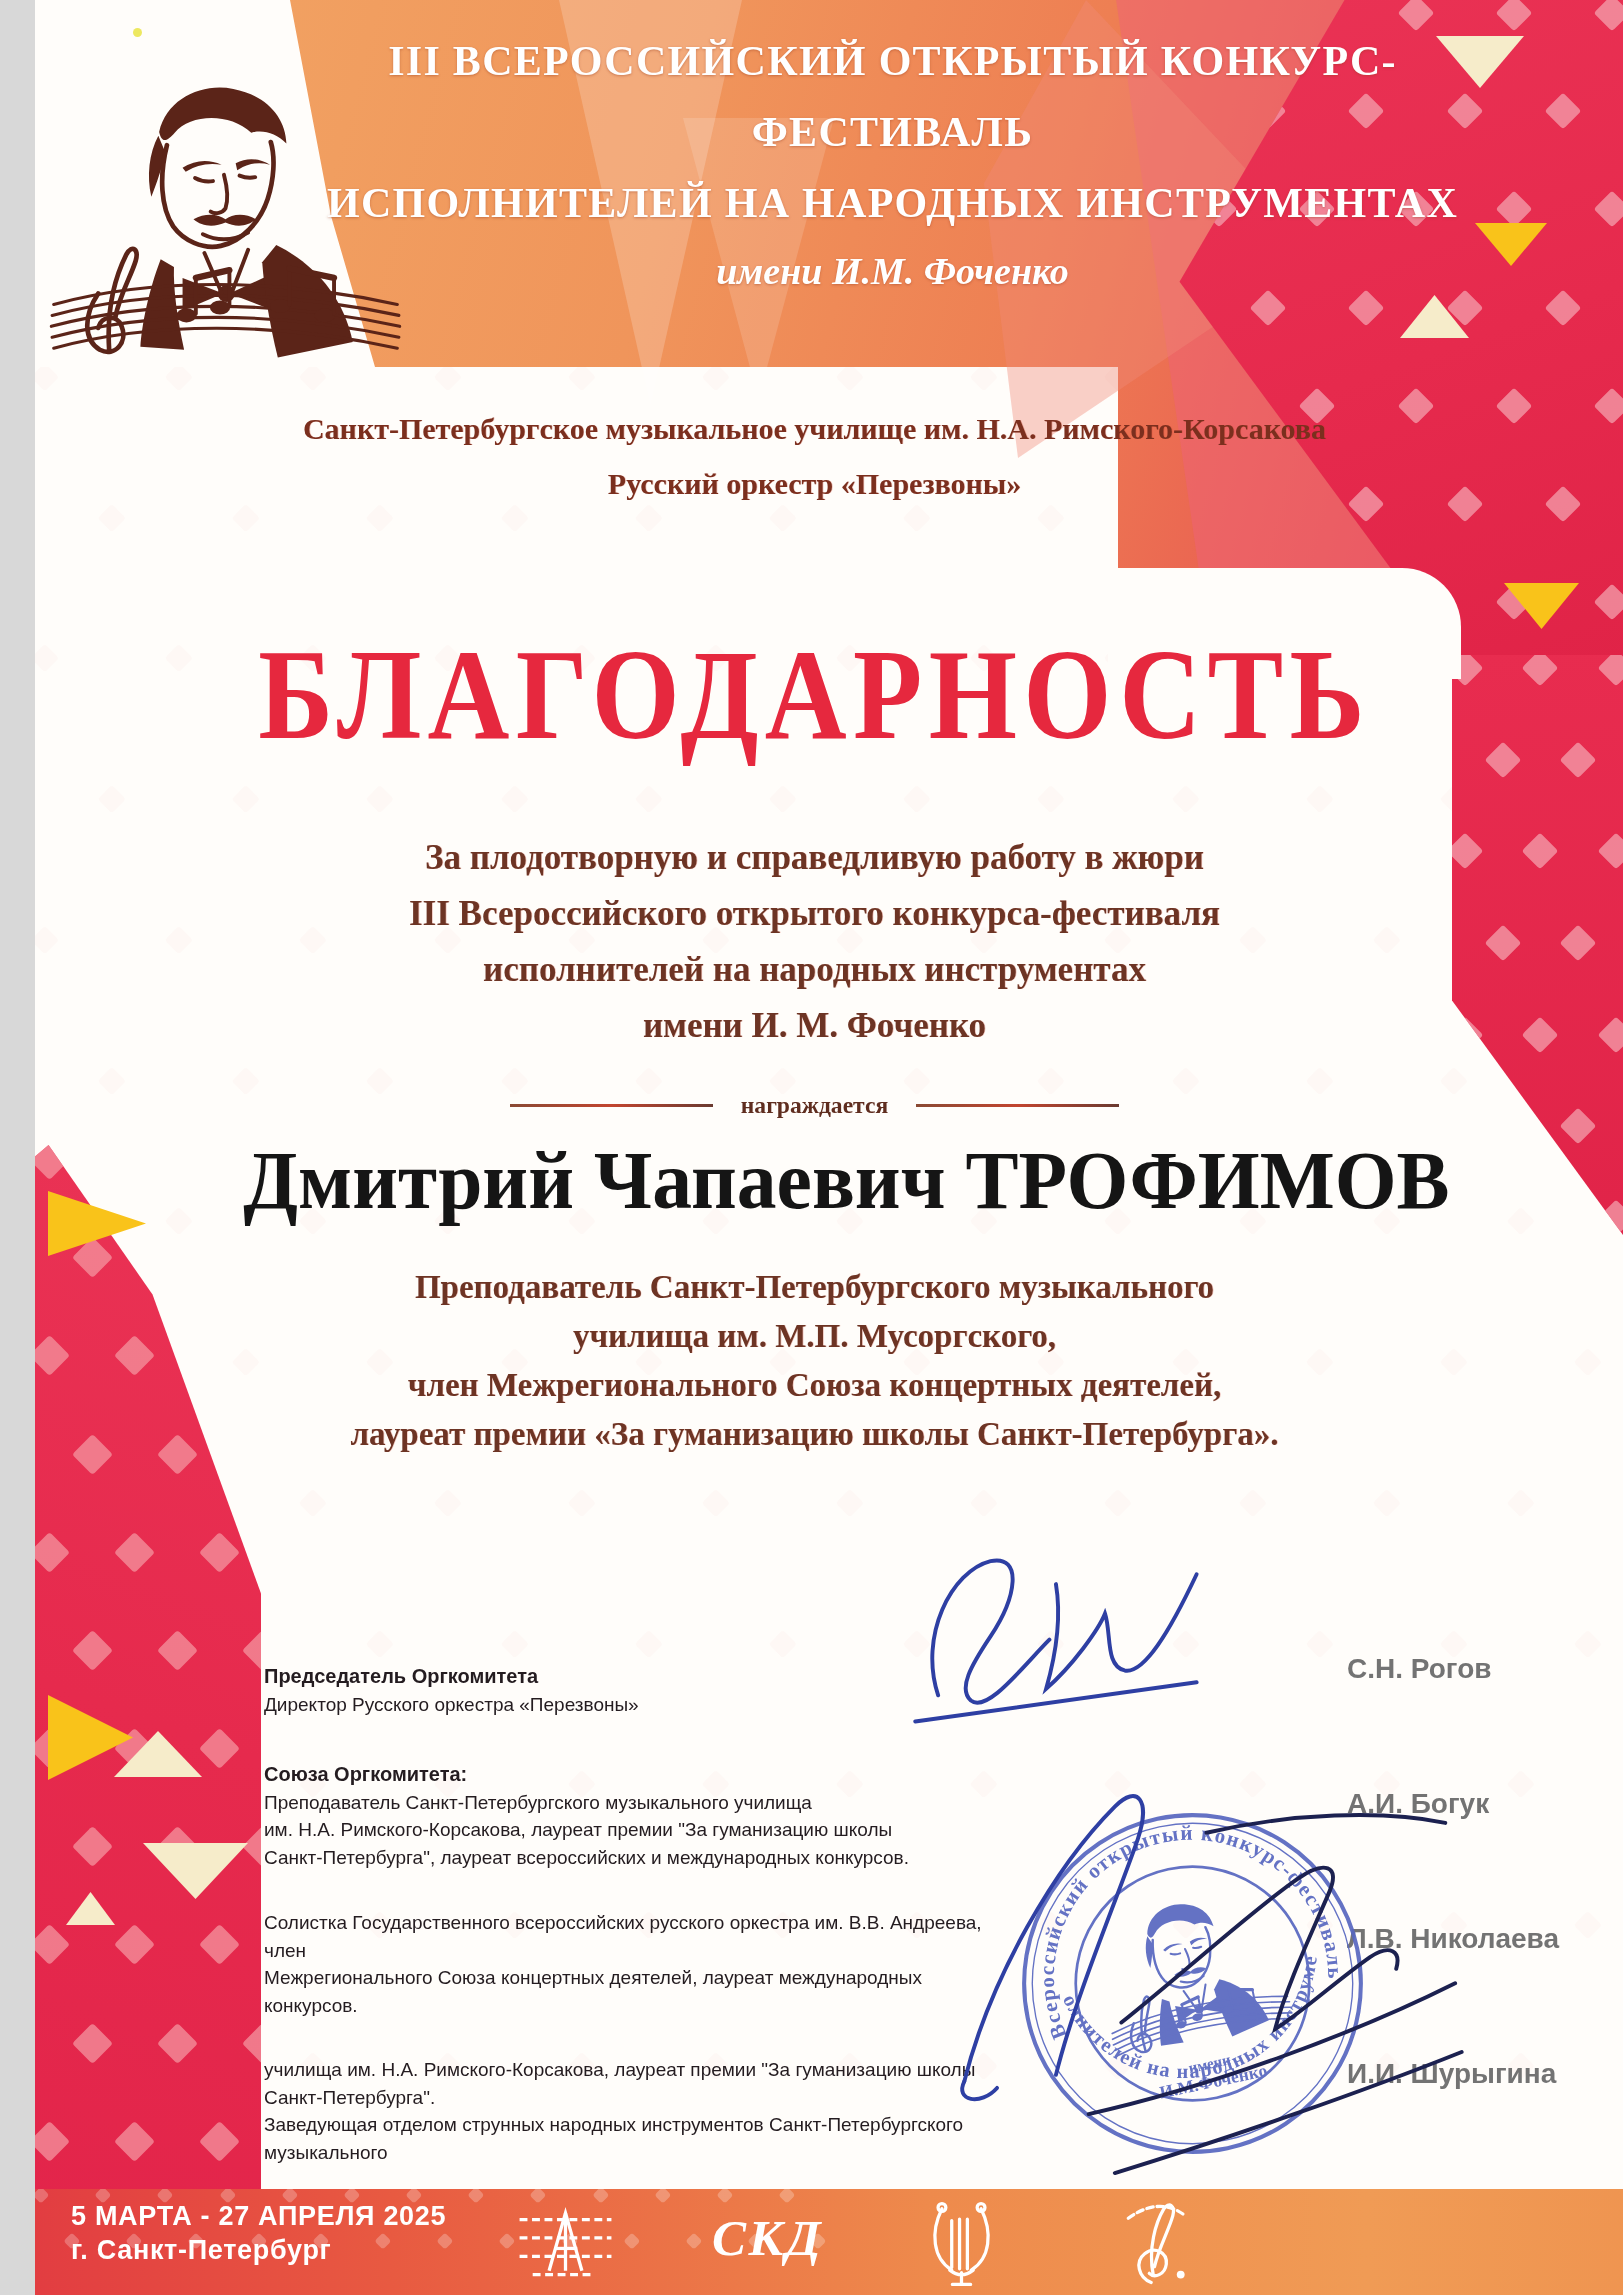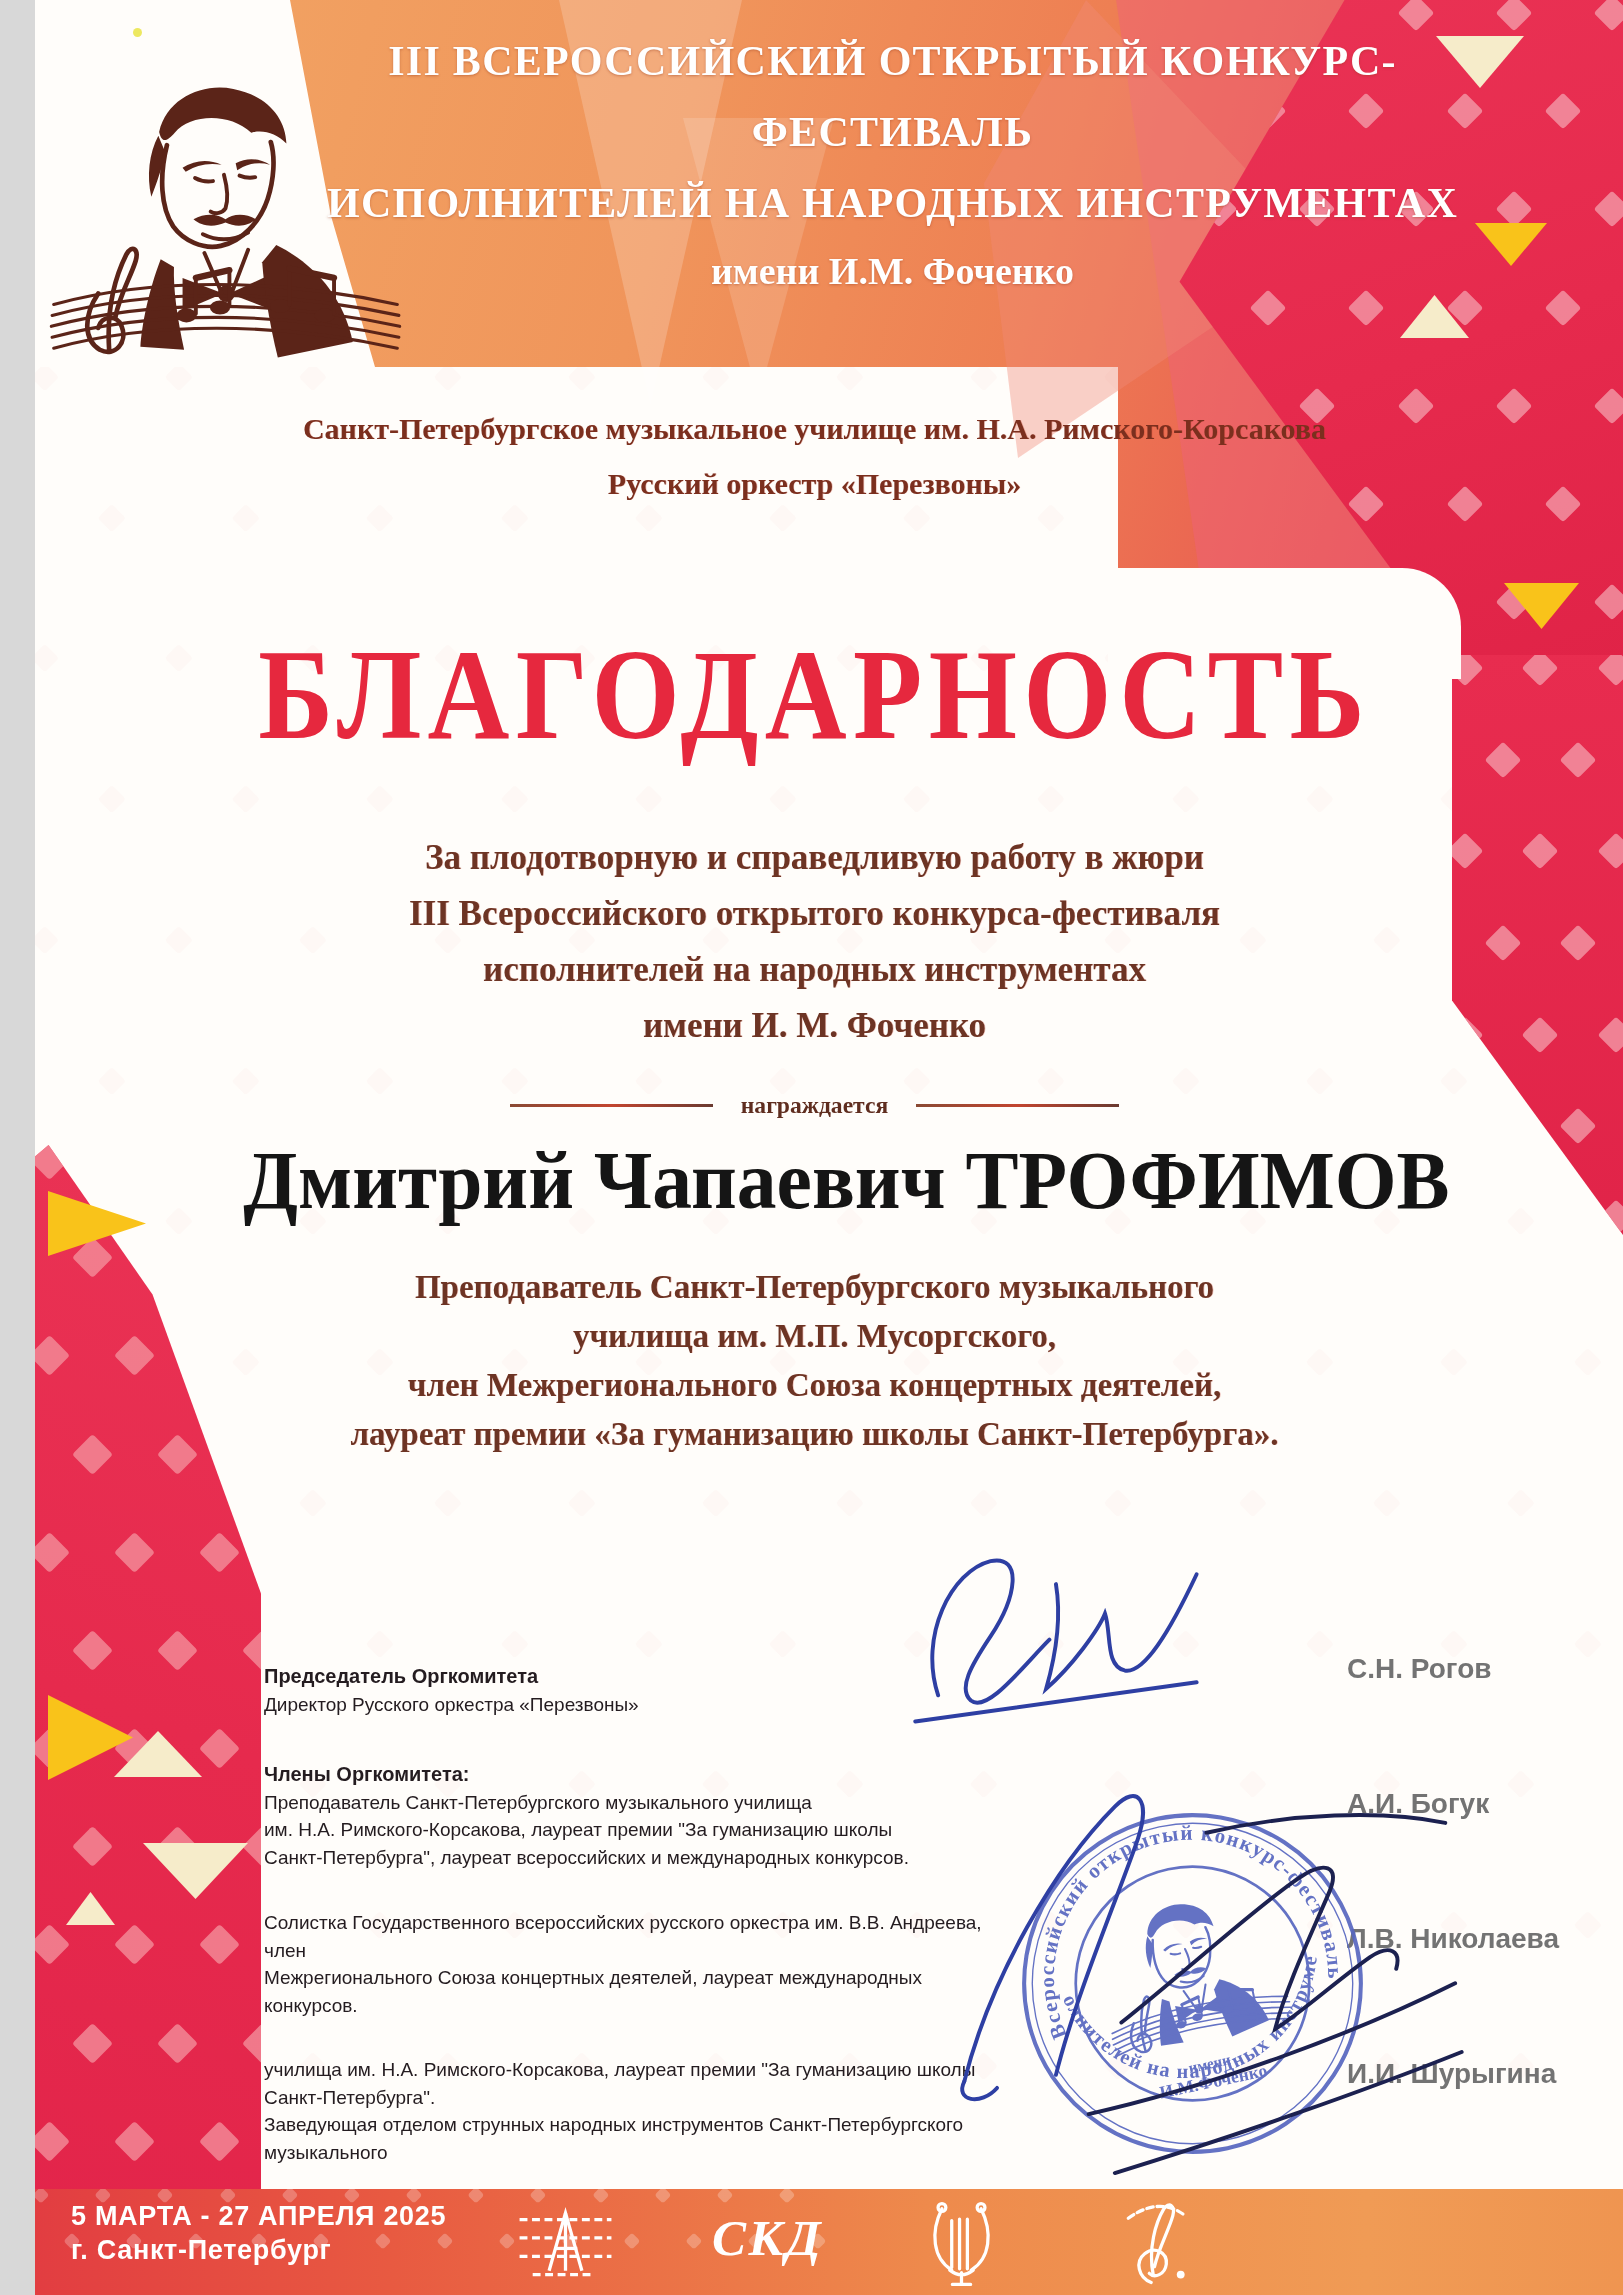--- a/index.html
+++ b/index.html
@@ -36,21 +36,21 @@
   .whitet{background:#ffffff;}
   .faint{left:0;top:367px;width:1623px;height:1820px;z-index:0;}
   
   .bar{left:0;top:2189px;width:1623px;height:106px;z-index:6;
     background:linear-gradient(90deg,#e23d41 0%,#e85a41 22%,#ee8a4c 55%,#f09b55 82%,#ef9450 100%);}
   
   .hdr-text{left:275px;top:26px;width:1165px;text-align:center;color:#ffffff;z-index:4;
     font-weight:bold;text-shadow:0 1.3px 2.6px rgba(150,60,30,.45);}
   .hdr-line1{font-size:42px;letter-spacing:1.3px;line-height:71px;}
   .hdr-line2{font-size:42px;letter-spacing:1.3px;line-height:71px;}
-  .hdr-line3{font-size:38px;line-height:65px;}
+  .hdr-line3{font-size:38px;line-height:65px;font-style:italic;}
   .brown{color:#7b2f1e;}
   .support{left:92px;top:401px;width:1375px;text-align:center;z-index:4;
     font-weight:bold;font-size:30px;line-height:55px;text-shadow:0.7px 0 0 rgba(200,60,40,.30);}
   .big-title{left:92px;top:628px;width:1375px;text-align:center;z-index:4;color:#e6283e;
     font-weight:bold;font-size:117px;letter-spacing:6.5px;transform:scale(.97,1.1);}
   .reason{left:92px;top:830px;width:1375px;text-align:center;z-index:4;color:#6d3424;
     font-weight:bold;font-size:35px;line-height:56px;text-shadow:0.7px 0 0 rgba(200,60,40,.30);}
   .awarded{left:92px;top:1092px;width:1375px;z-index:4;color:#5f2d1f;
     display:flex;align-items:center;justify-content:center;gap:27.5px;font-size:23.6px;font-weight:bold;}
   .awarded .rule{width:203px;height:3.3px;background:linear-gradient(90deg,#8a4a34,#c2452f,#6a3a30);}
@@ -432,21 +432,21 @@
     <div>Преподаватель Санкт-Петербургского музыкального</div>
     <div>училища им. М.П. Мусоргского,</div>
     <div>член Межрегионального Союза концертных деятелей,</div>
     <div>лауреат премии «За гуманизацию школы Санкт-Петербурга».</div>
   </div>
 
   <div class="abs sans sig-col">
     <b>Председатель Оргкомитета</b><br>
     <span>Директор Русского оркестра «Перезвоны»</span>
     <div class="blockgap1"></div>
-    <b>Члены Оргкомитета:</b>
+    <b>Союза Оргкомитета:</b>
     <div>Преподаватель Санкт-Петербургского музыкального училища</div>
     <div>им. Н.А. Римского-Корсакова, лауреат премии "За гуманизацию школы</div>
     <div>Санкт-Петербурга", лауреат всероссийских и международных конкурсов.</div>
     <div class="blockgap2"></div>
     <div>Солистка Государственного всероссийских русского оркестра им. В.В. Андреева, член</div>
     <div>Межрегионального Союза концертных деятелей, лауреат международных конкурсов.</div>
     <div class="blockgap3"></div>
     <div>училища им. Н.А. Римского-Корсакова, лауреат премии "За гуманизацию школы Санкт-Петербурга".</div>
     <div>Заведующая отделом струнных народных инструментов Санкт-Петербургского музыкального</div>
   </div>

